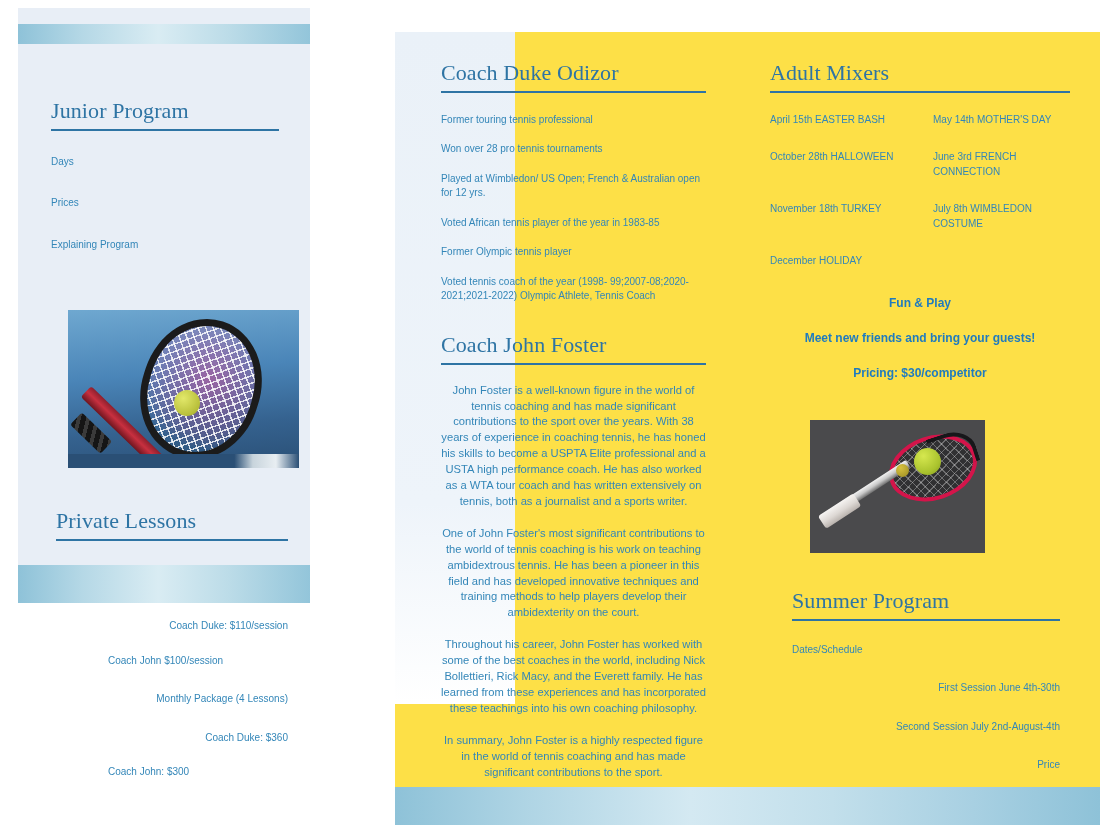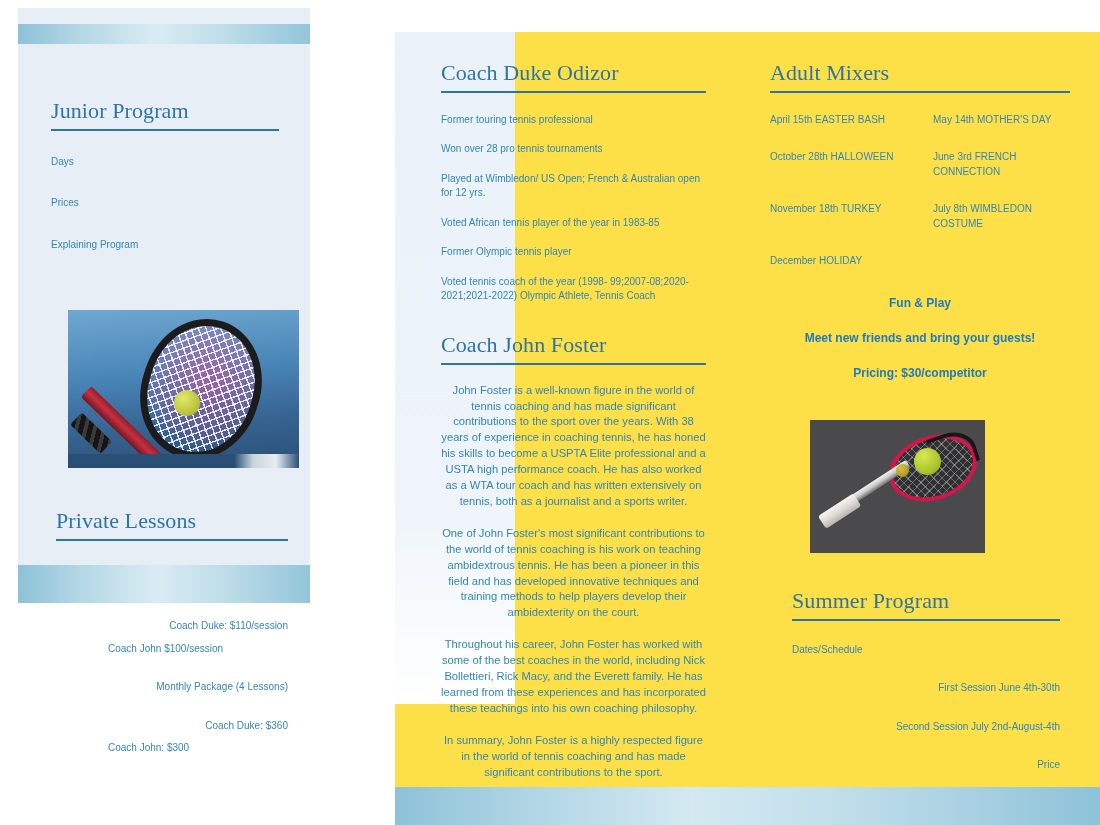--- a/index.html
+++ b/index.html
@@ -170,21 +170,21 @@
 
   #private-lessons {
     position: absolute;
     left: 38px;
     top: 500px;
     width: 232px;
   }
   #private-lessons .lead { margin-top: 40px; }
   .indent { padding-left: 52px; }
   .gap-md { margin-top: 24px; text-align: right; }
-  .gap-sm { margin-top: 8px; }
+  .gap-sm { margin-top: 20px; }
 
   
   #mid-column {
     position: absolute;
     left: 46px;
     top: 28px;
     width: 265px;
   }
   #duke-list { margin-top: 20px; }
   #duke-list .body-line { margin-bottom: 15px; }

